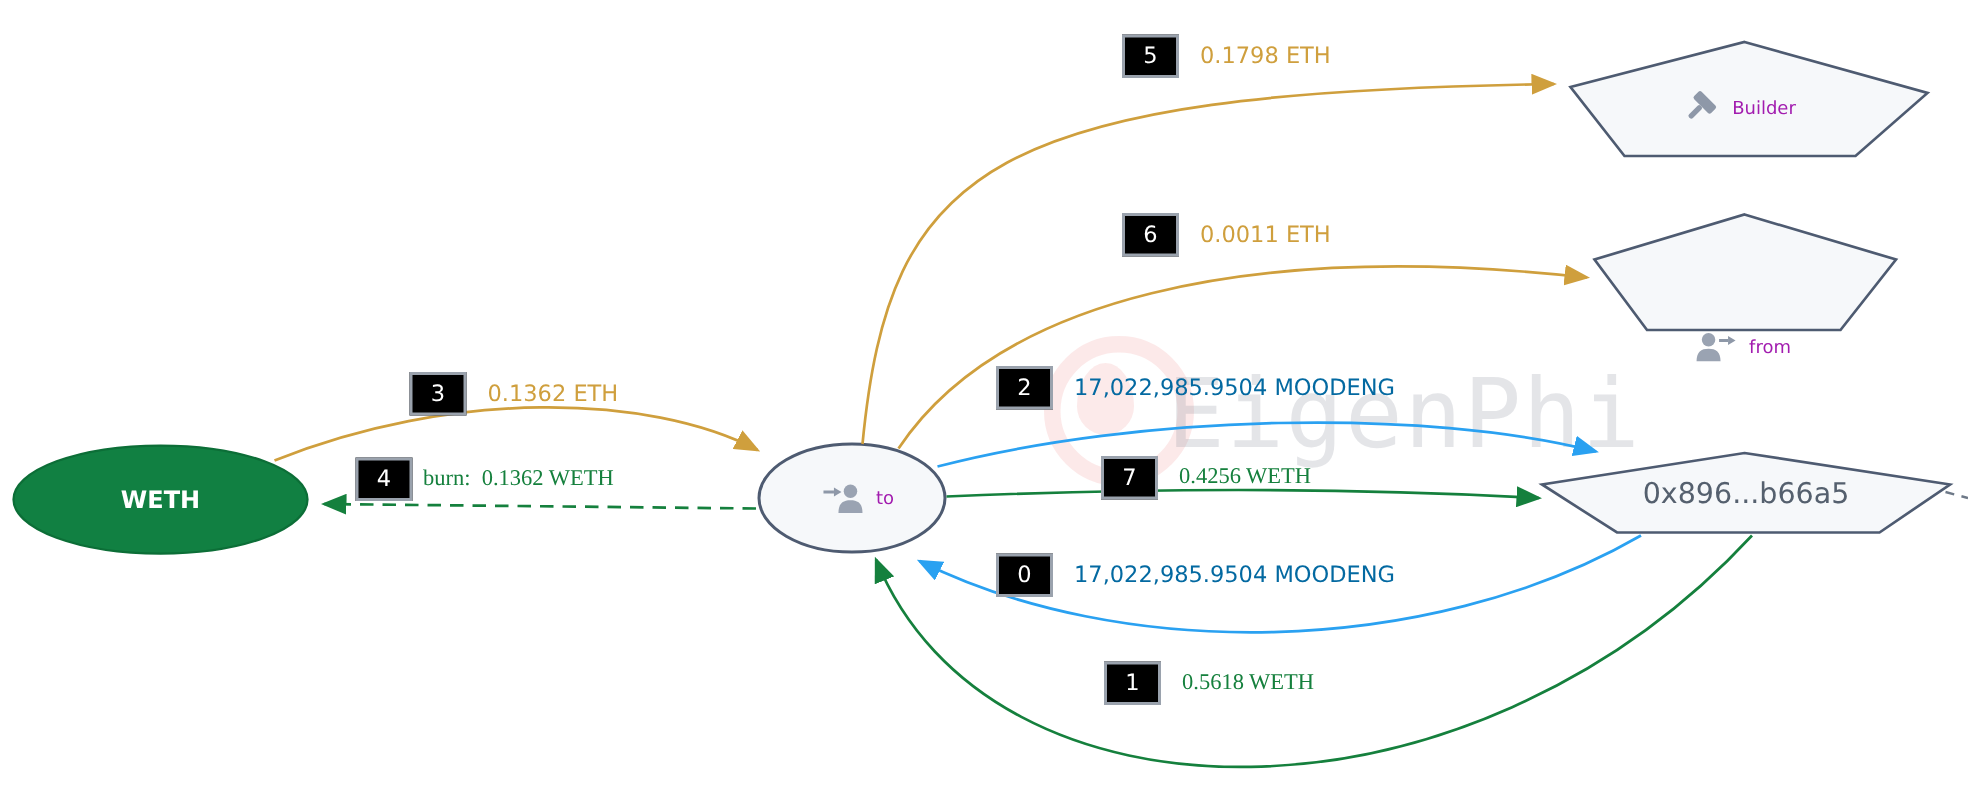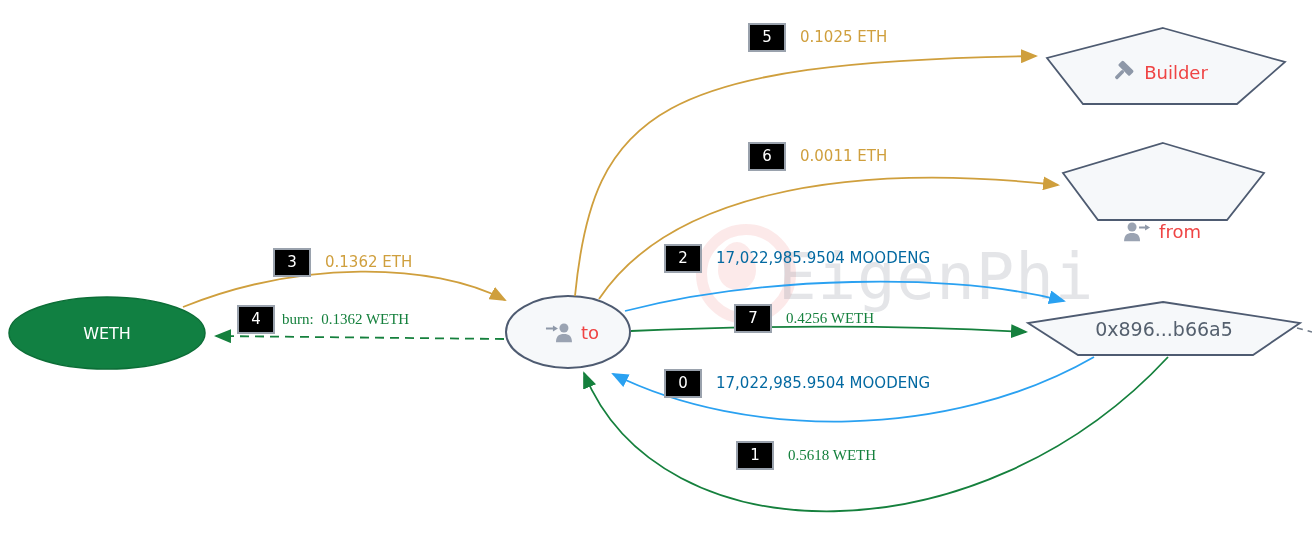--- a/index.html
+++ b/index.html
@@ -22,22 +22,22 @@
   .edge-label{position:absolute;display:flex;align-items:center;gap:14px;font-size:15px;}
   .badge{display:flex;align-items:center;justify-content:center;min-width:20px;height:17px;
     padding:4px 7px;background:#000000;color:#ffffff;border:2px solid #9aa2ad;font-size:15px;line-height:1;}
   .lbl{white-space:pre;line-height:1;}
   .gold  .lbl{color:#cf9f3d;}
   .green .lbl{color:#15803d;font-family:Liberation Serif, serif;}
   .blue  .lbl{color:#0369a1;}
 
   
   .node-label{position:absolute;transform:translate(-50%,-50%);display:flex;align-items:center;
-    gap:8px;color:#ef4444;font-size:18px;white-space:nowrap;cursor:pointer;}
-  .node-label.weth{color:#ffffff;font-size:16px;}
+    gap:8px;color:#a21caf;font-size:12px;white-space:nowrap;cursor:pointer;}
+  .node-label.weth{color:#ffffff;font-size:16px;font-weight:bold;}
   .node-label.contract{font-size:19px;color:#55606e;}
   .icon svg{display:block;}
 </style>
 </head>
 <body>
 
 <div id="stage">
 
   <div class="watermark">
     <div class="wm-ring"></div>
@@ -115,21 +115,21 @@
     </span>
     <span>from</span>
   </div>
 
   <div class="node-label contract" style="left:1164px;top:329px;text-align:right;">
     <span>0x896...b66a5</span>
   </div>
 
   <div class="edge-label gold" style="left:748px;top:23px;">
     <span class="badge">5</span>
-    <span class="lbl">0.1025 ETH</span>
+    <span class="lbl">0.1798 ETH</span>
   </div>
   <div class="edge-label gold" style="left:748px;top:142px;">
     <span class="badge">6</span>
     <span class="lbl">0.0011 ETH</span>
   </div>
   <div class="edge-label gold" style="left:273px;top:248px;">
     <span class="badge">3</span>
     <span class="lbl">0.1362 ETH</span>
   </div>
   <div class="edge-label green" style="left:237px;top:305px;gap:7px;">

